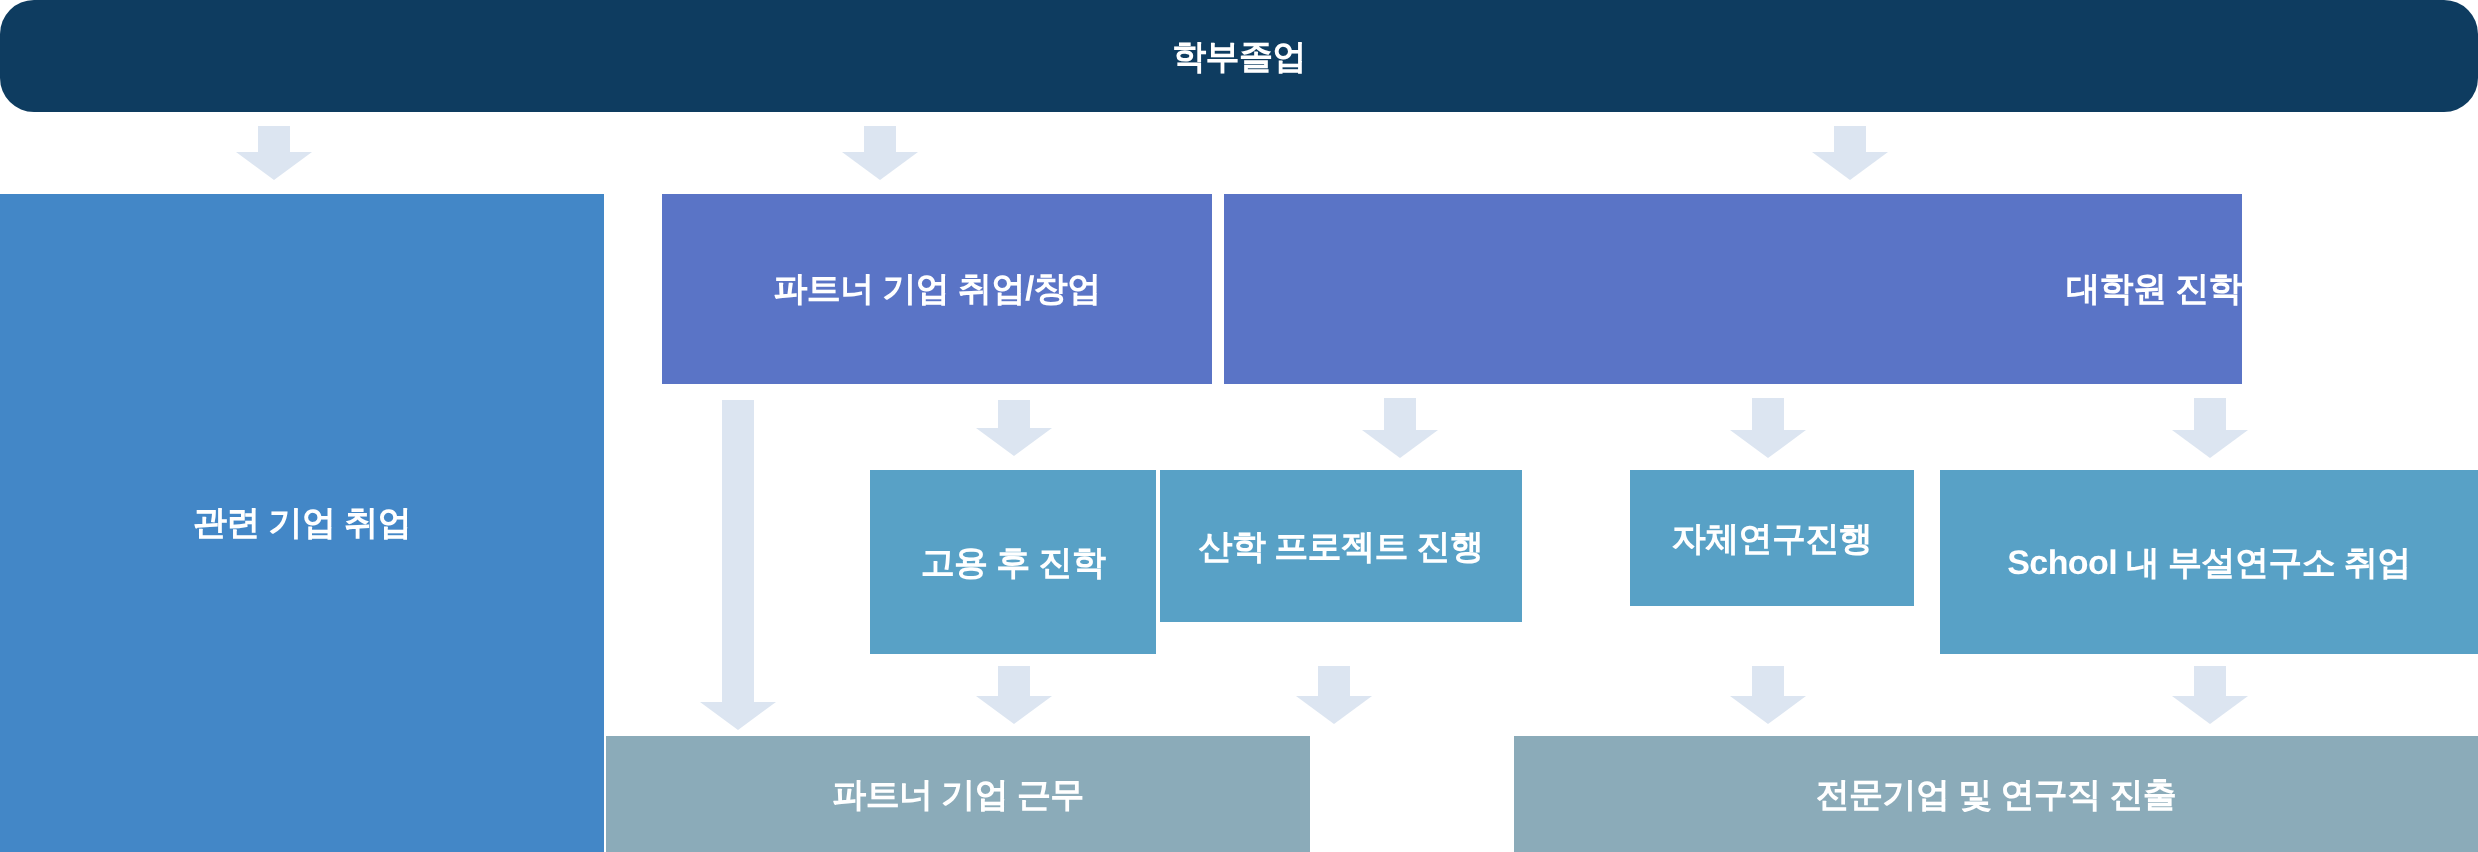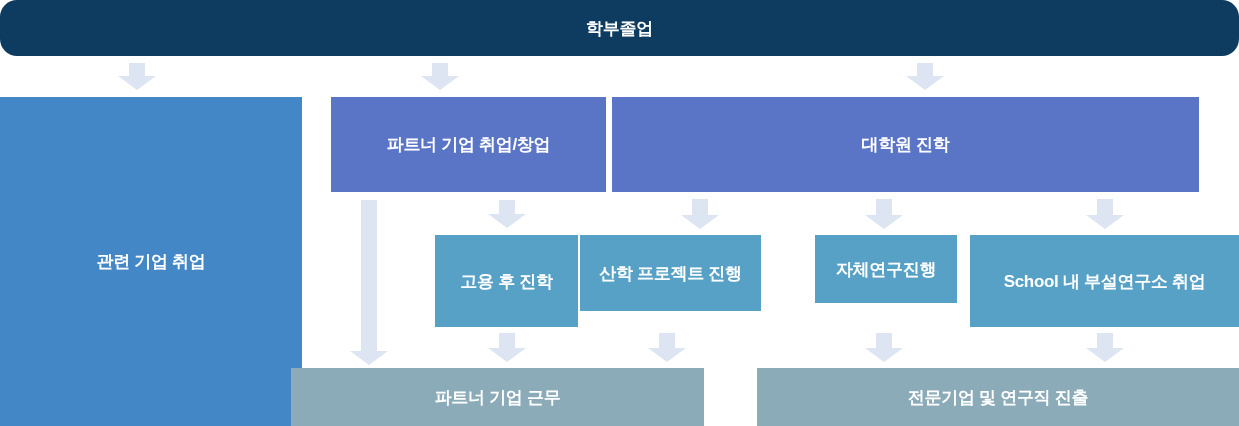--- a/index.html
+++ b/index.html
@@ -60,21 +60,21 @@
   </div>
 
   <div class="box blue" style="left:0;top:97px;width:302px;height:329px;">
     <span>관련 기업 취업</span>
   </div>
 
   <div class="box indigo" style="left:303px;top:97px;width:275px;height:95px;margin-left:28px;">
     <span>파트너 기업 취업/창업</span>
   </div>
 
-  <div class="box indigo" style="left:612px;top:97px;width:587px;height:95px;">
+  <div class="box indigo" style="left:612px;top:97px;width:509px;height:95px;justify-content:flex-end;">
     <span>대학원 진학</span>
   </div>
 
   <div class="arrow" style="left:350px;top:200px;height:165px;width:38px;">
     <div class="shaft"></div>
     <div class="head"></div>
   </div>
 
   <div class="arrow" style="left:488px;top:200px;height:28px;width:38px;">
     <div class="shaft"></div>
@@ -116,20 +116,20 @@
   </div>
   <div class="arrow" style="left:865px;top:333px;height:29px;width:38px;">
     <div class="shaft"></div>
     <div class="head"></div>
   </div>
   <div class="arrow" style="left:1086px;top:333px;height:29px;width:38px;">
     <div class="shaft"></div>
     <div class="head"></div>
   </div>
 
-  <div class="box slate" style="left:291px;top:368px;width:413px;height:58px;">
+  <div class="box slate" style="left:303px;top:368px;width:352px;height:58px;">
     <span>파트너 기업 근무</span>
   </div>
   <div class="box slate" style="left:757px;top:368px;width:482px;height:58px;text-align:center;">
     <span>전문기업 및 연구직 진출</span>
   </div>
 
 </div>
 
 </body></html>

